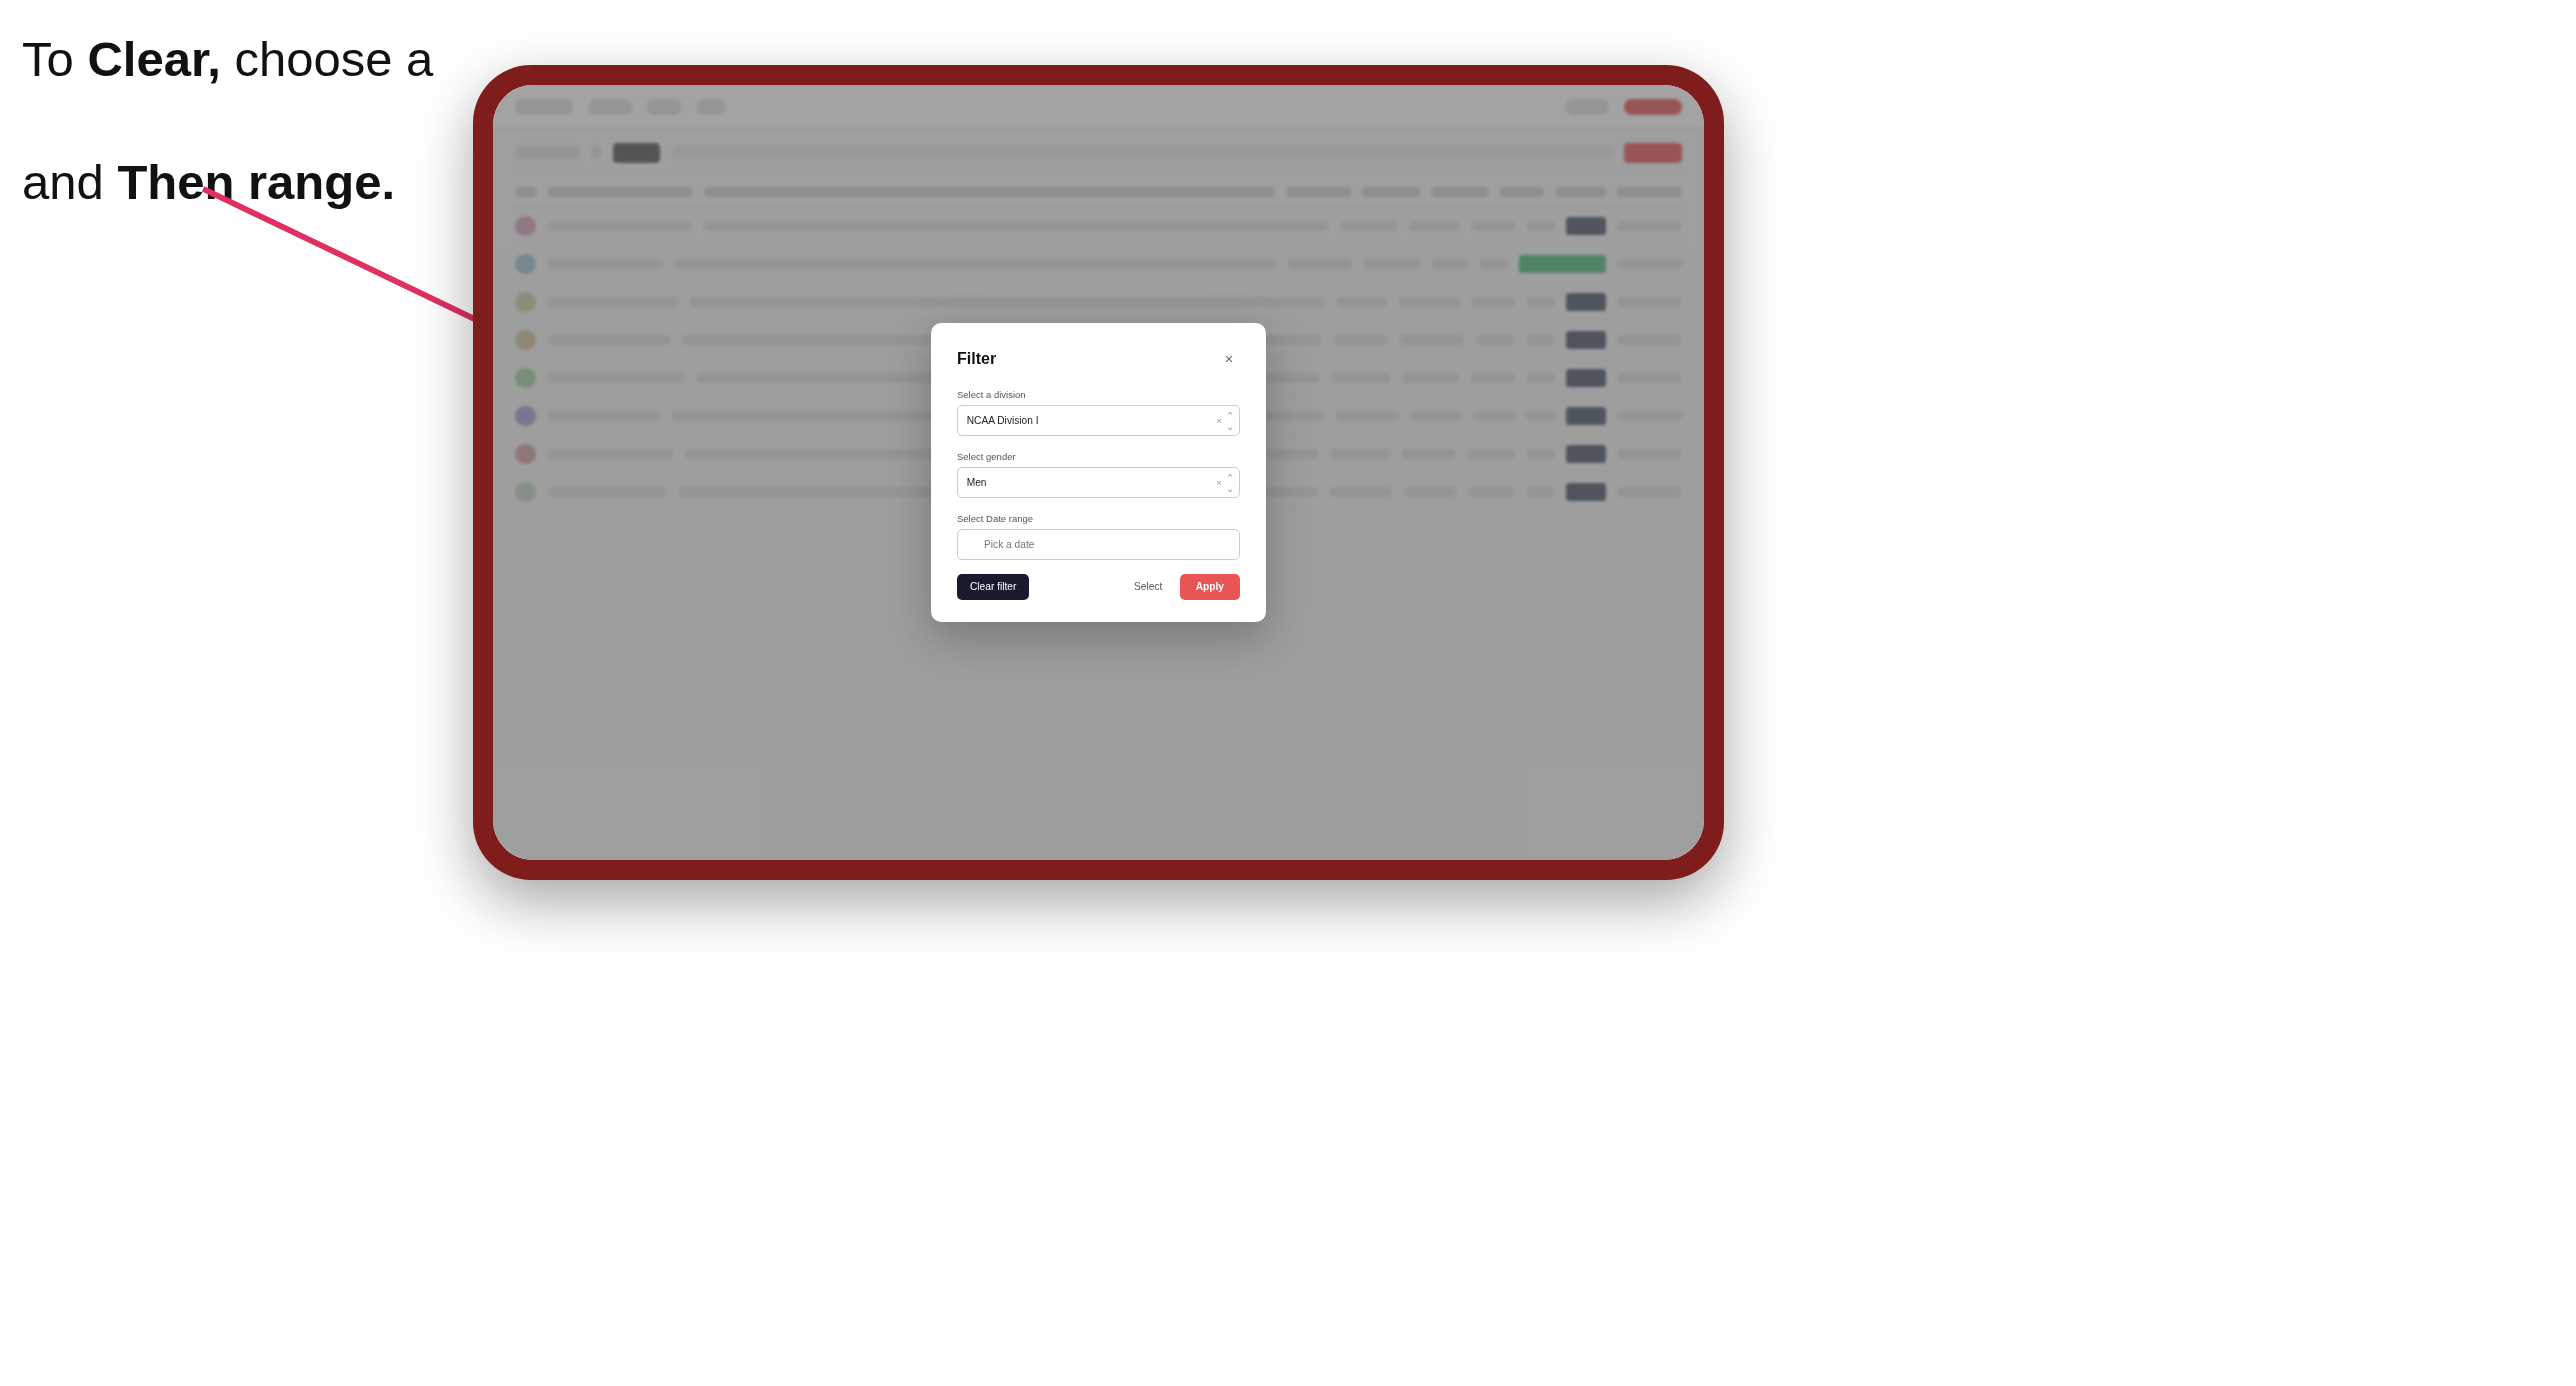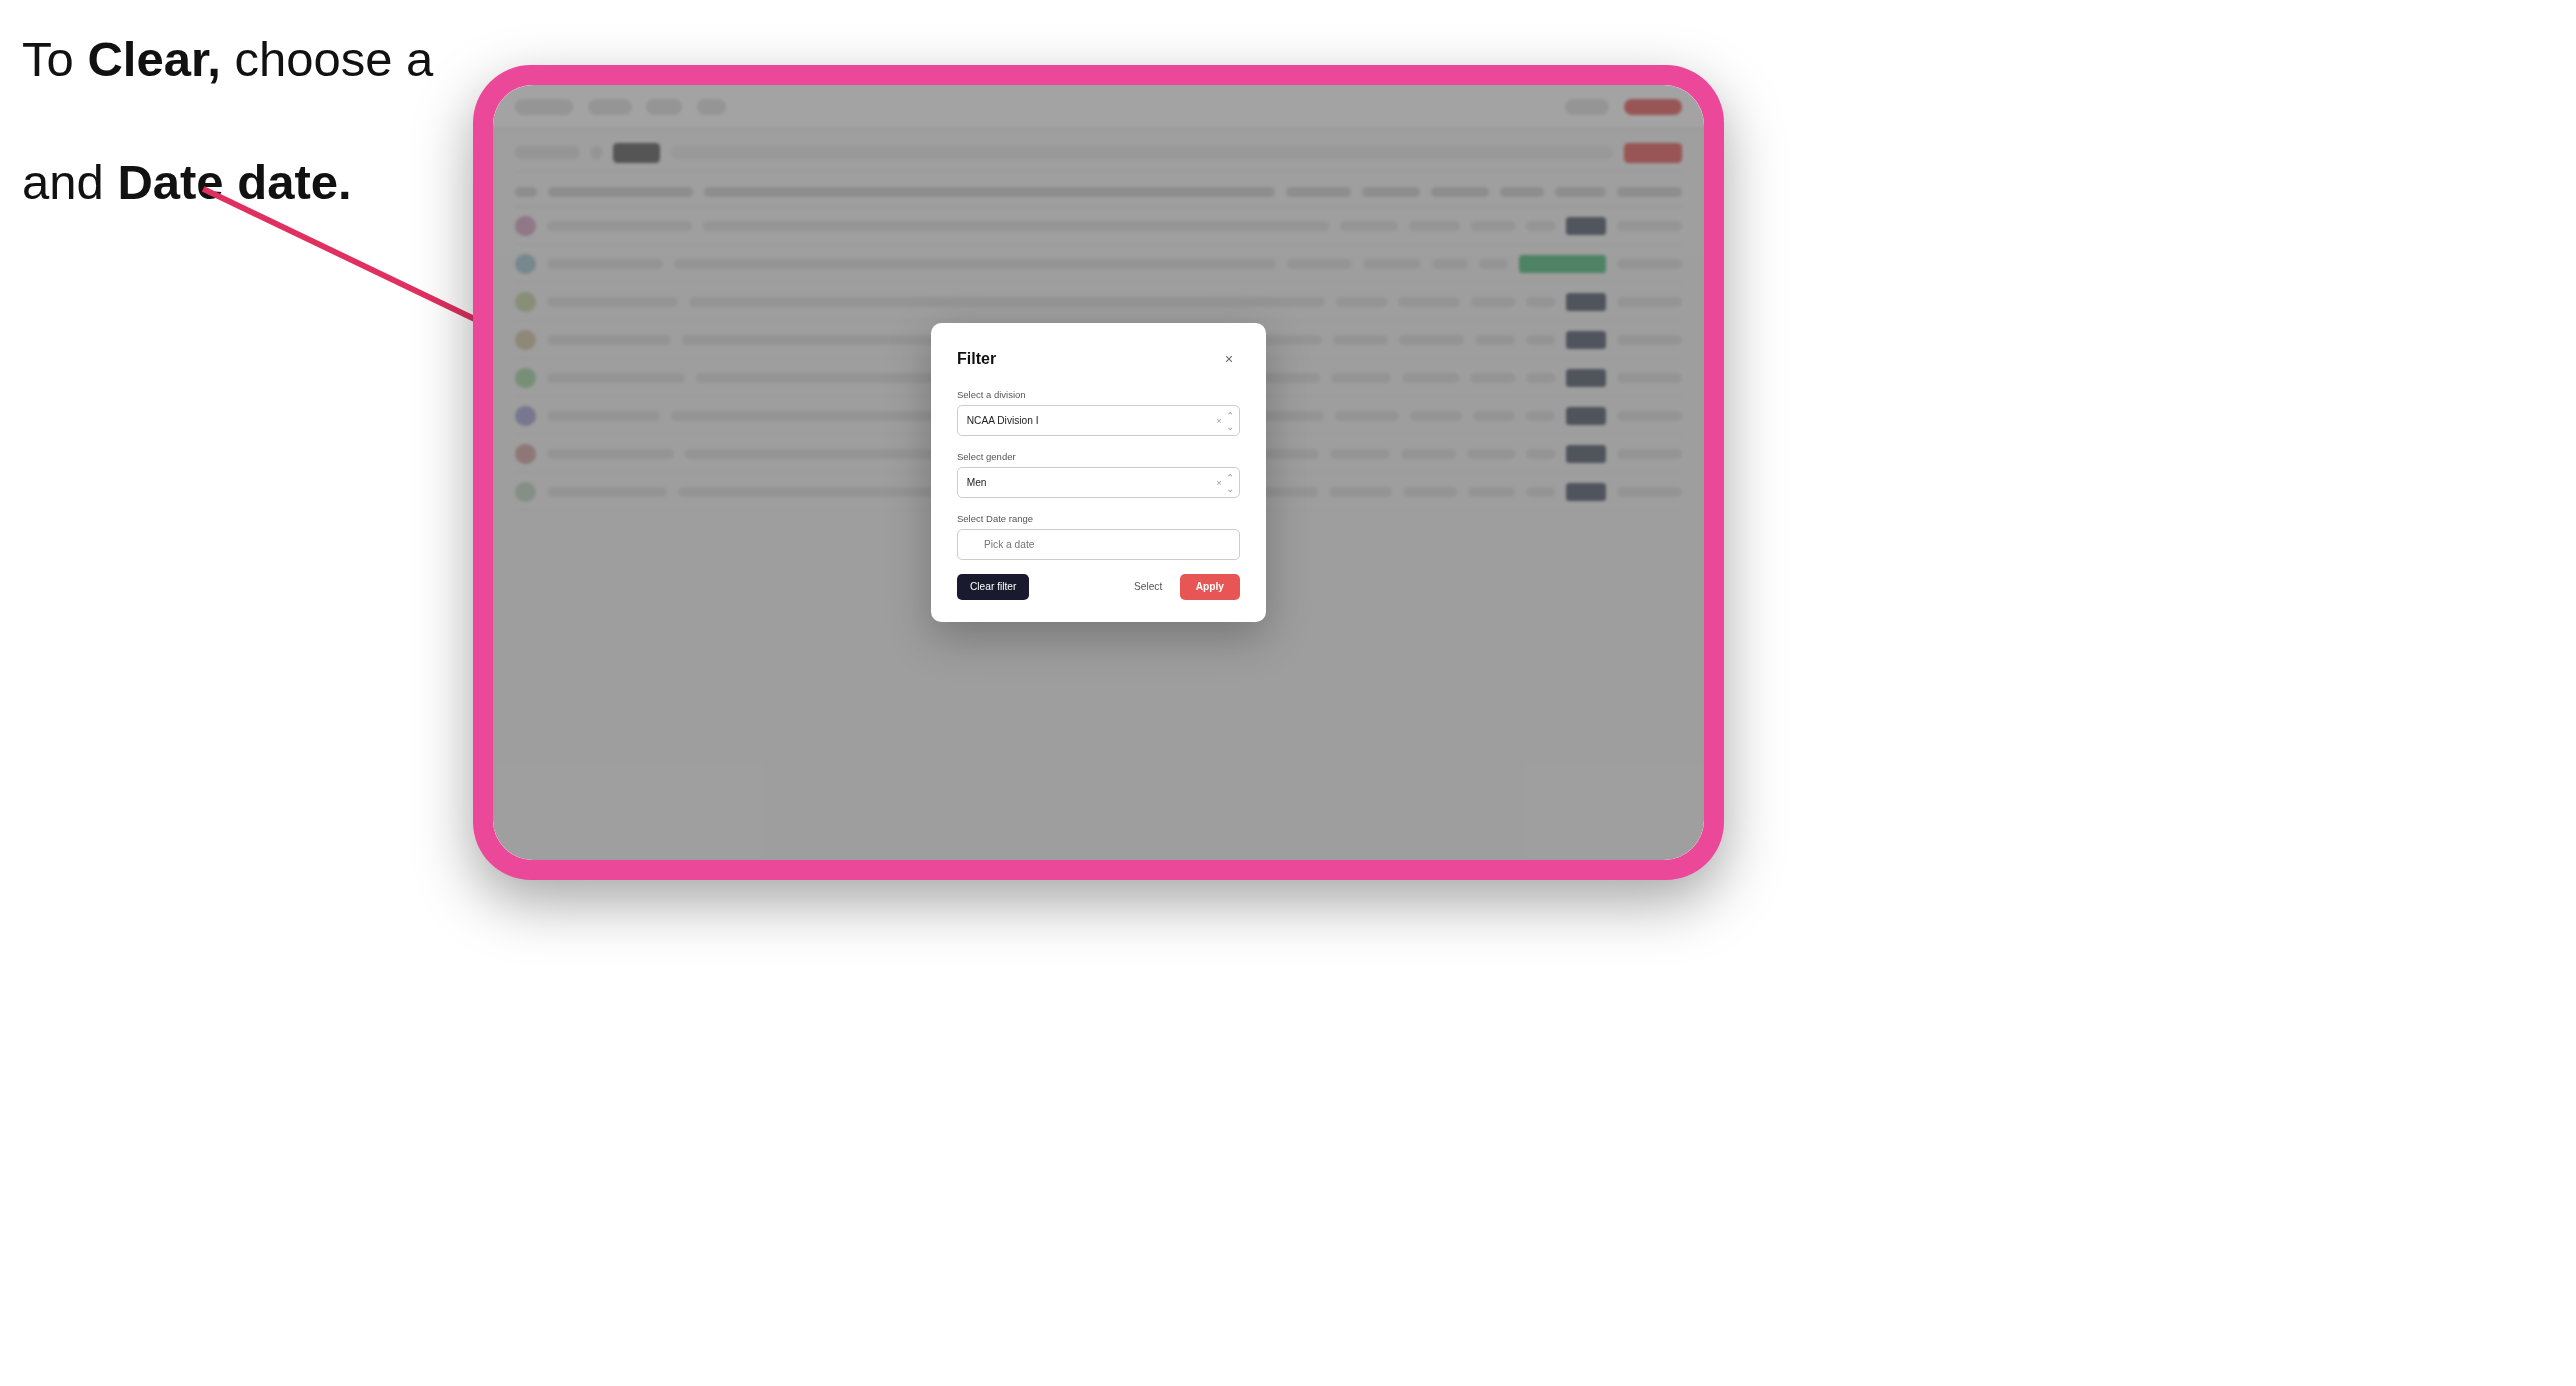--- a/index.html
+++ b/index.html
@@ -26,21 +26,21 @@
       font-weight: 800;
     }
 
     
     .tablet-frame {
       position: absolute;
       top: 65px;
       left: 473px;
       width: 1251px;
       height: 815px;
-      background: #ec4899;
+      background: #7f1d1d;
       border-radius: 58px;
       padding: 20.4px;
       box-shadow: 0 22px 58px rgba(0,0,0,0.35);
     }
 
     .tablet-screen {
       width: 100%;
       height: 100%;
       background: #f0f0f0;
       border-radius: 40px;
@@ -272,21 +272,21 @@
       height: 255px;
       pointer-events: none;
     }
   </style>
 </head>
 <body>
 
 <div class="instruction-text">
   <span>To <strong>Clear,</strong> choose a</span><br>
   <br>
-  <span>and <strong>Date date.</strong></span><br>
+  <span>and <strong>Then range.</strong></span><br>
 </div>
 
 <svg class="arrow-svg" viewBox="0 0 700 350">
   <defs>
     <marker id="arrowhead" markerWidth="10" markerHeight="7" refX="10" refY="3.5" orient="auto">
       <polygon points="0 0, 10 3.5, 0 7" fill="#e03060"></polygon>
     </marker>
   </defs>
   <line x1="80" y1="60" x2="560" y2="290" stroke="#e03060" stroke-width="8" marker-end="url(#arrowhead)"></line>
 </svg>

